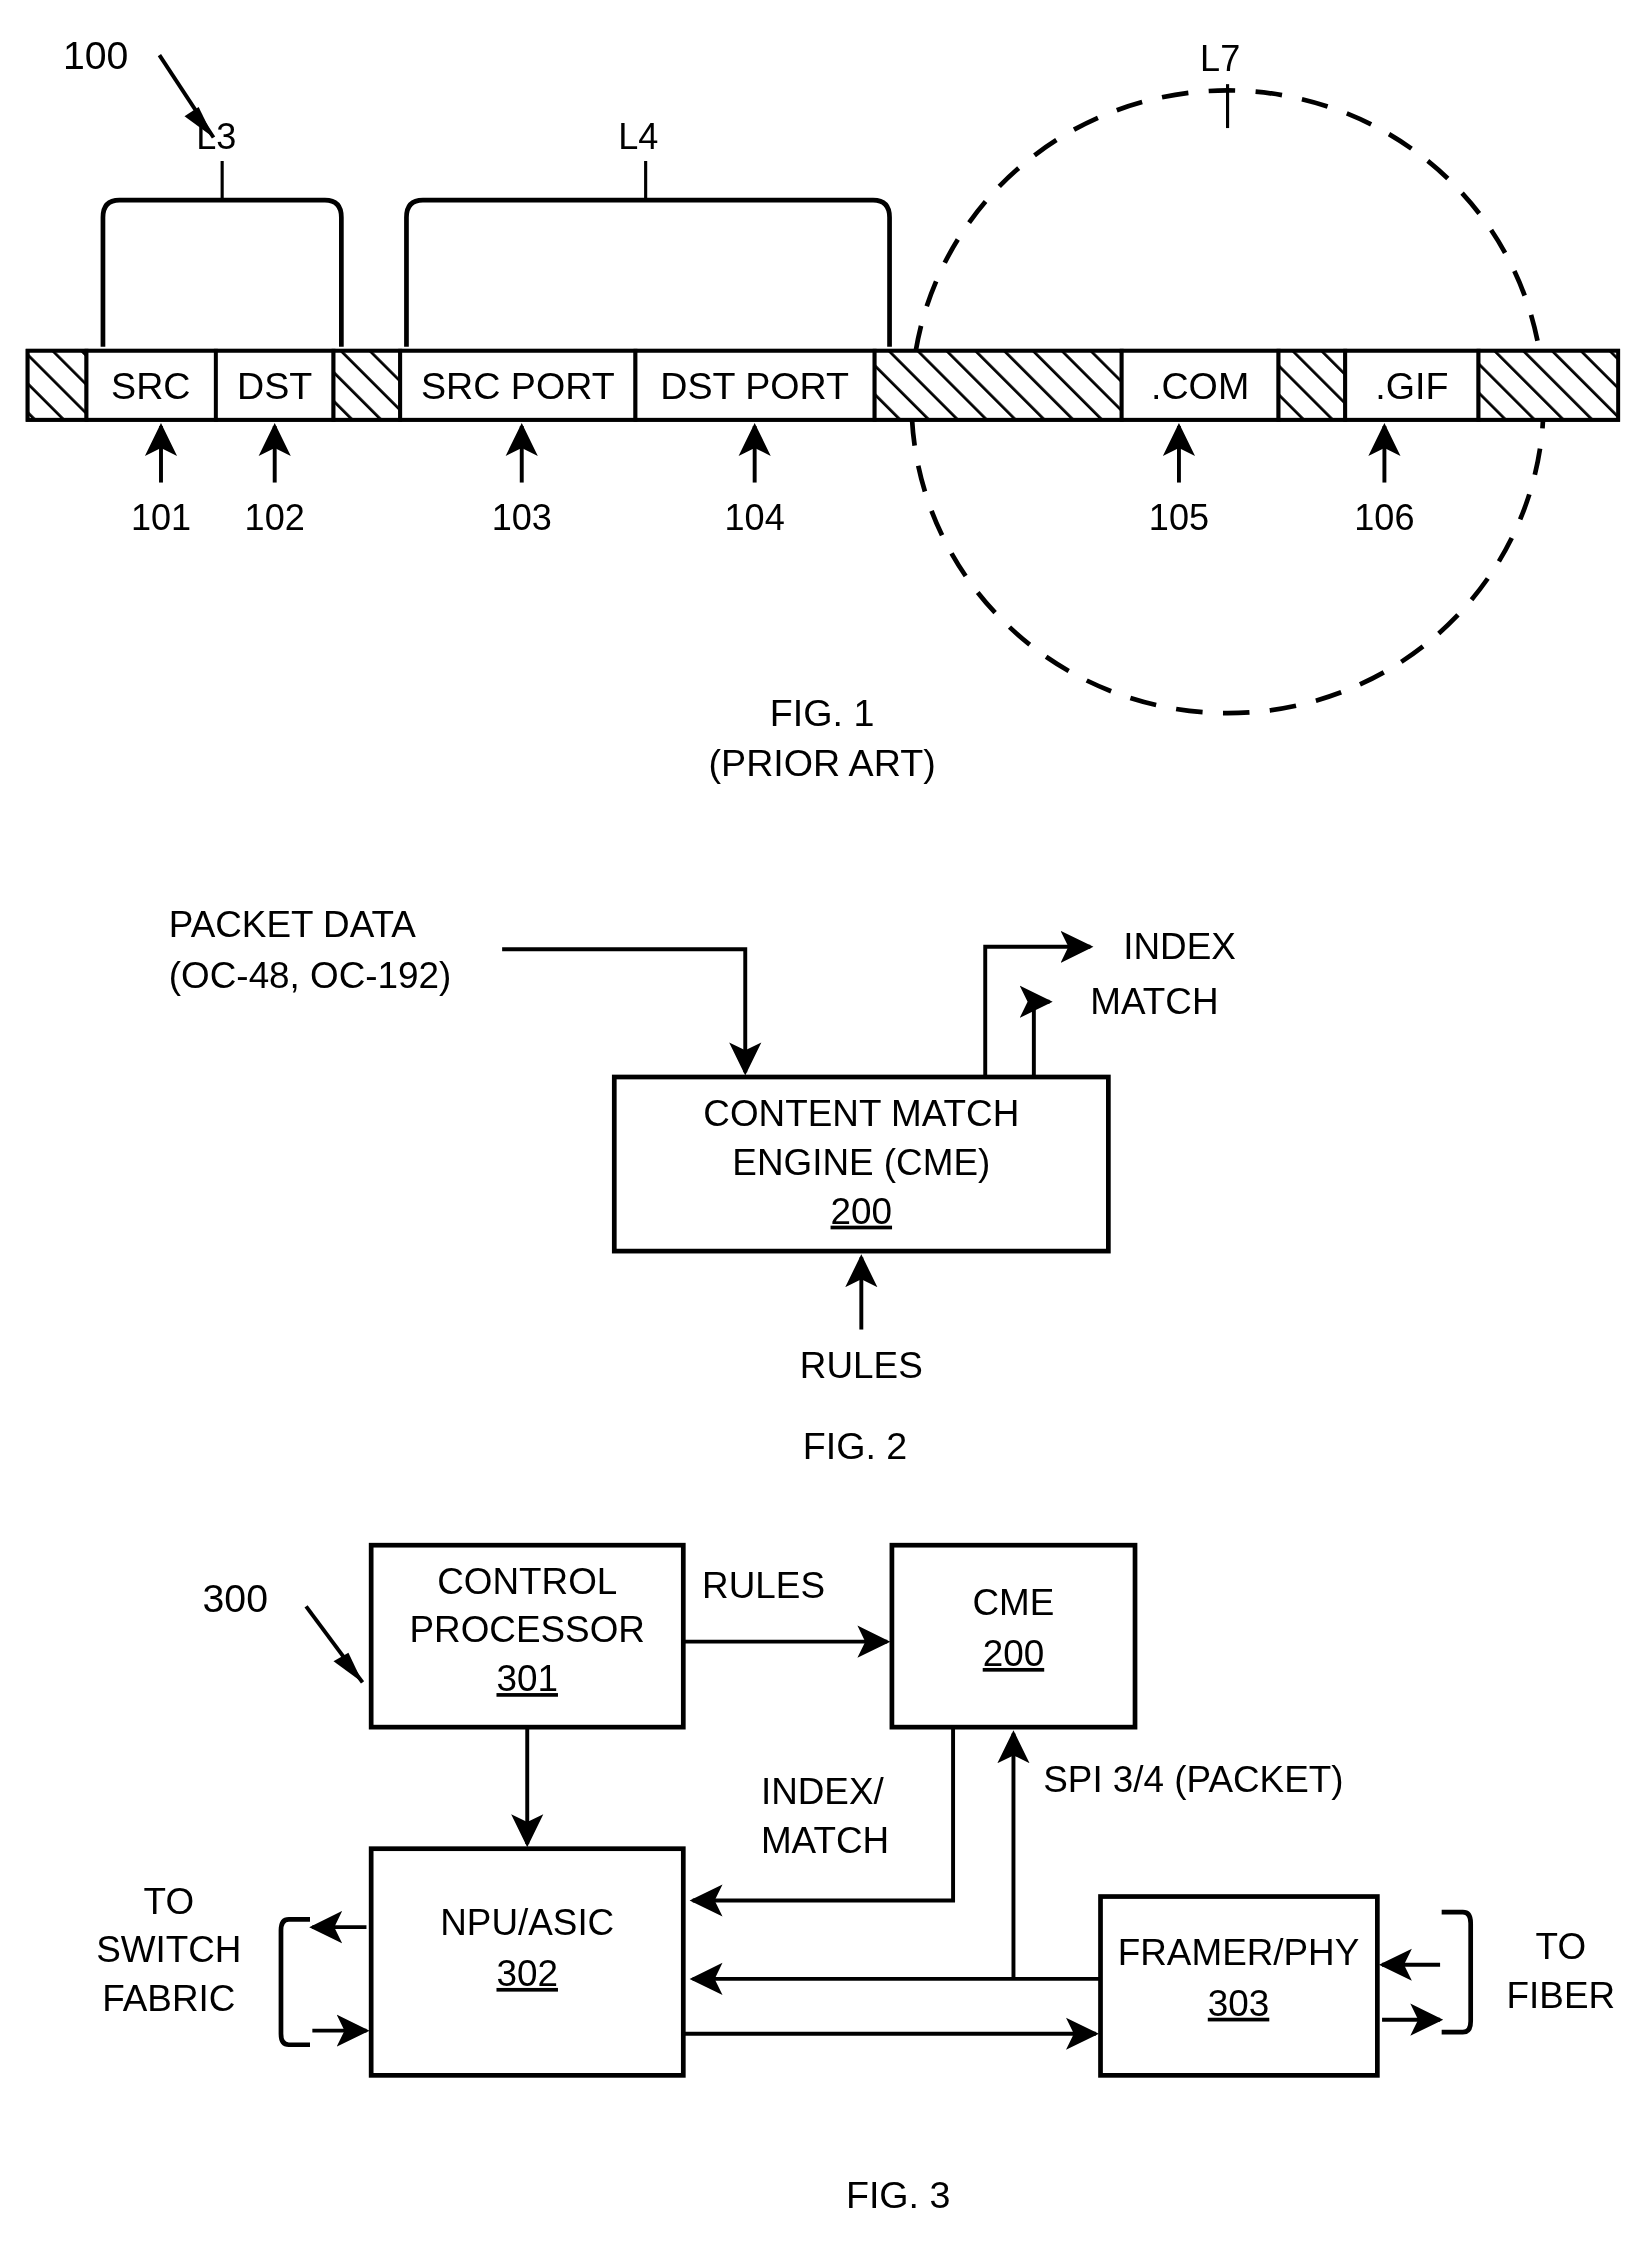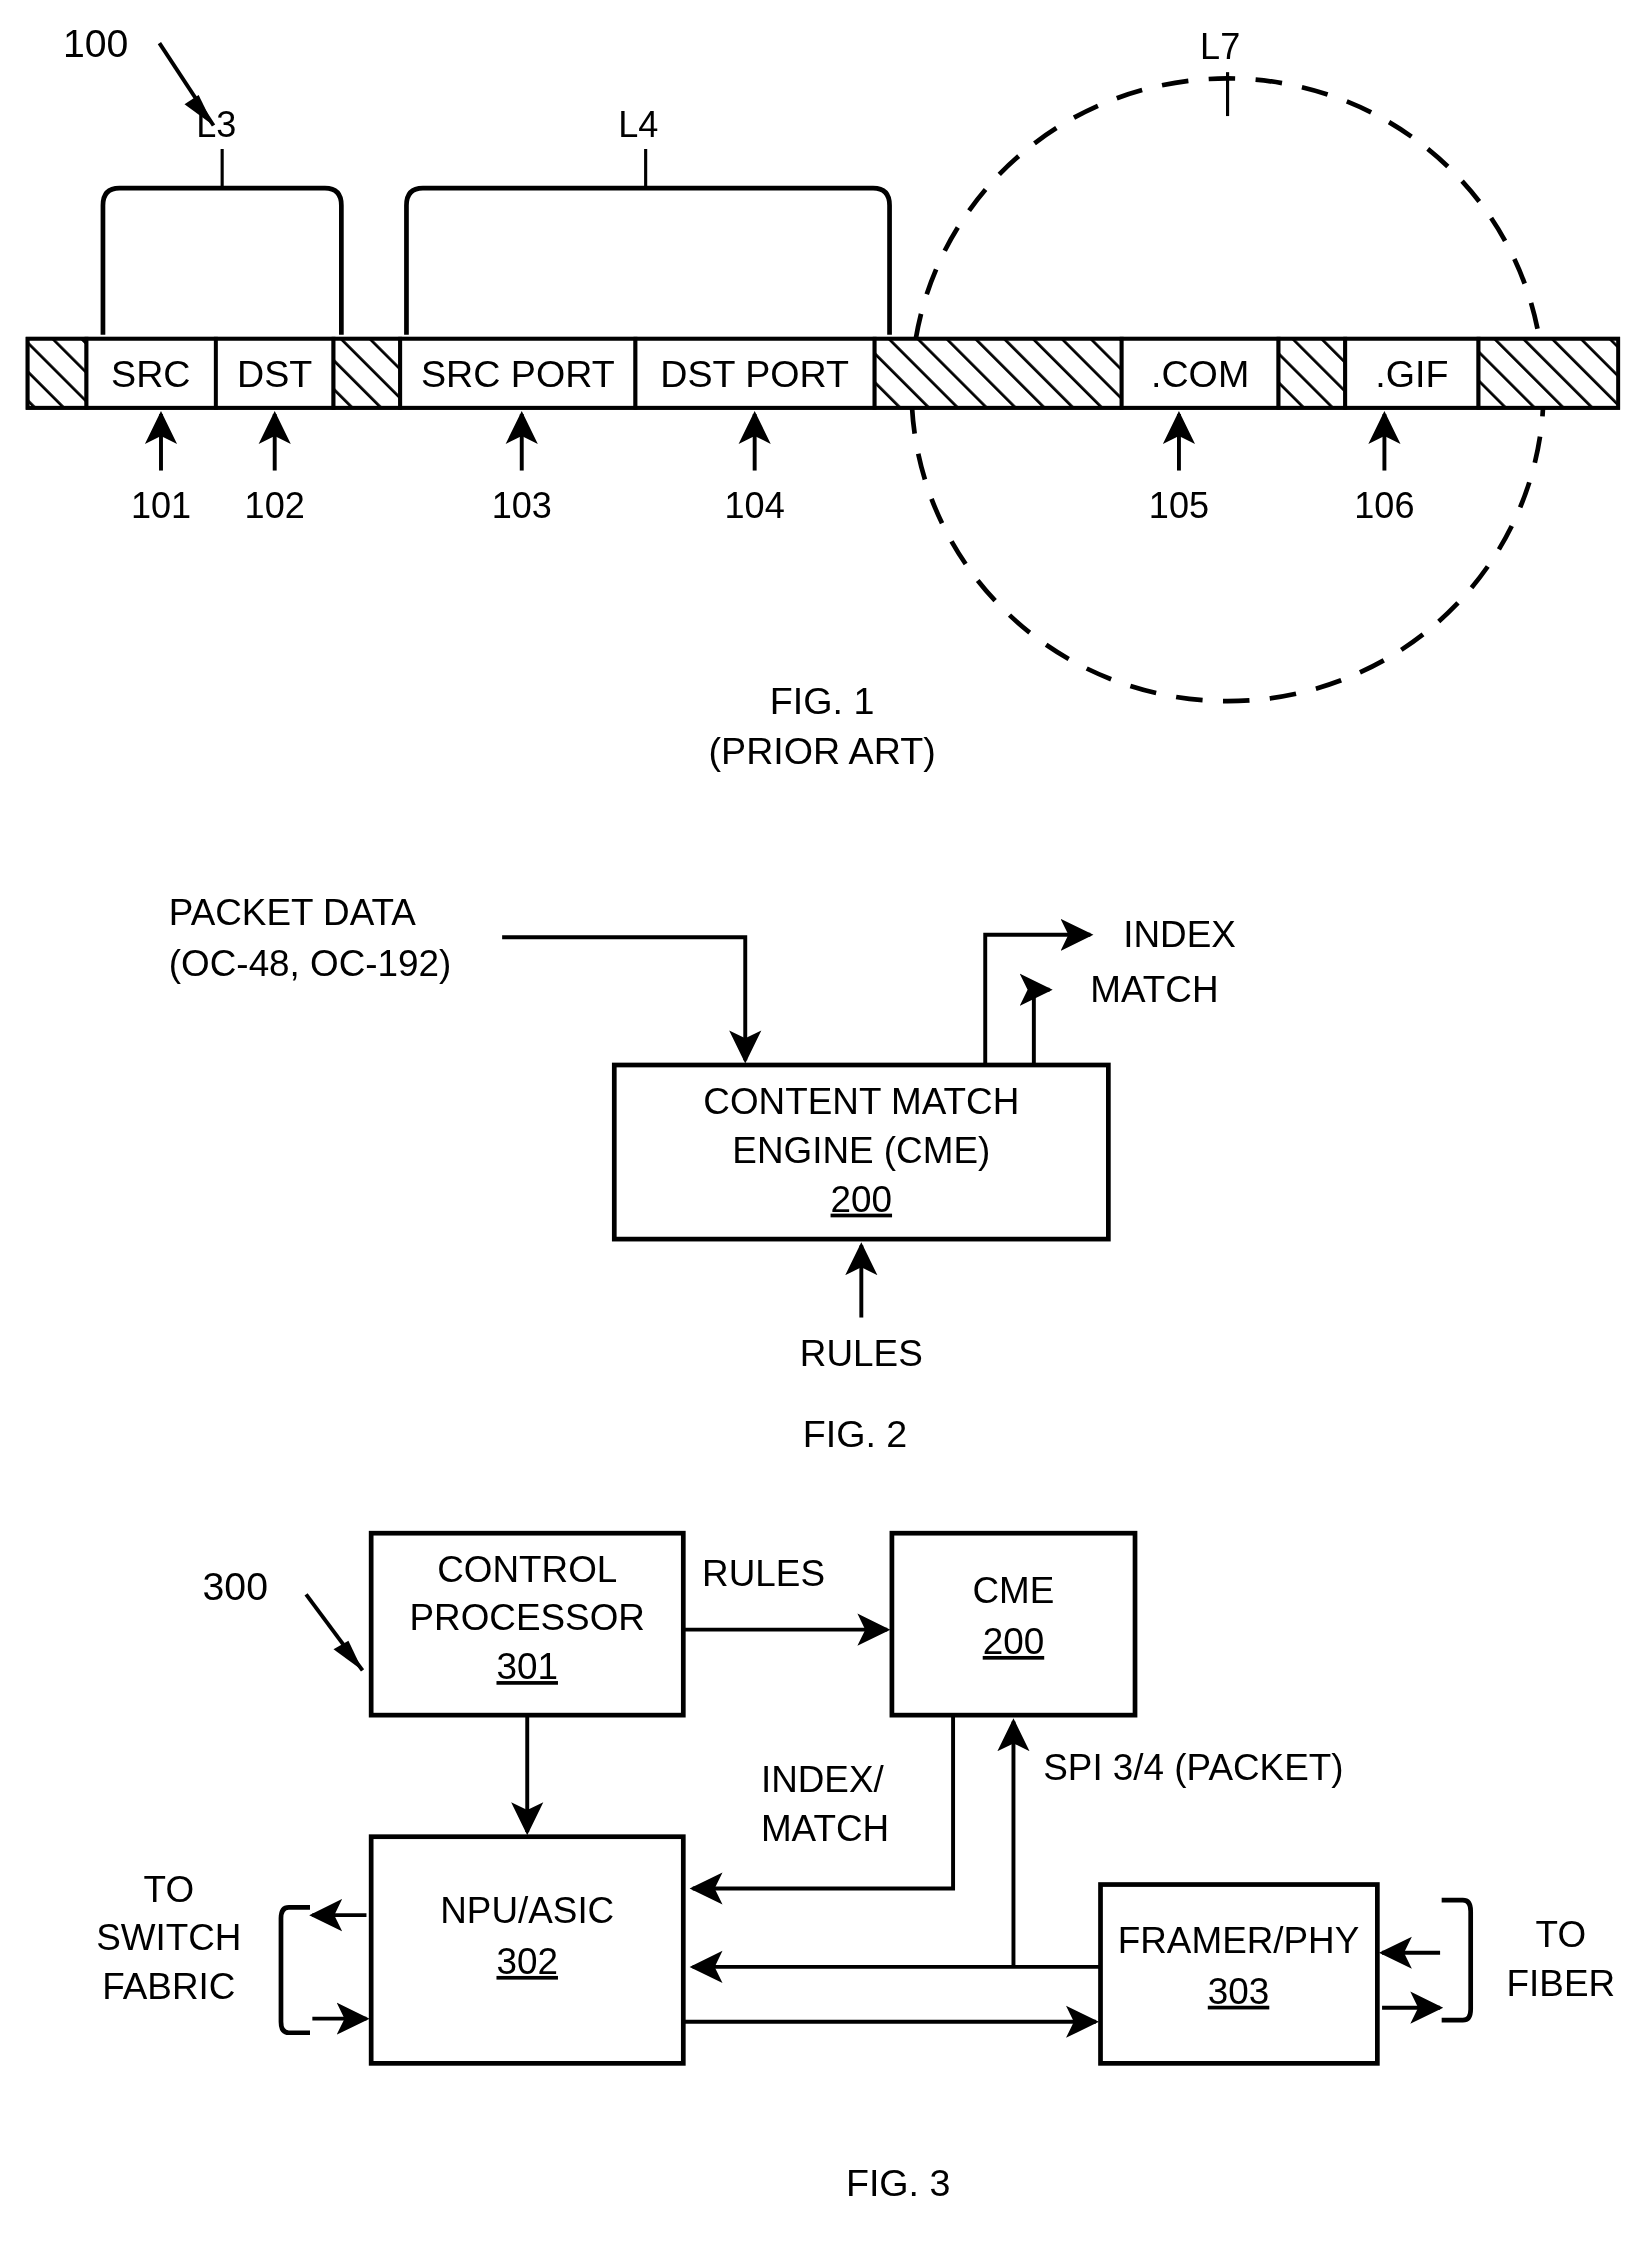--- a/index.html
+++ b/index.html
@@ -10,21 +10,21 @@
   body {
     width: 1645px;
     height: 2250px;
     font-family: "Liberation Sans", sans-serif;
     color: #000000;
     position: relative;
     overflow: hidden;
   }
   #sheet {
     position: absolute;
-    left: 0; top: 0;
+    left: 0; top: 12px;
     width: 1645px;
     height: 1998px;
   }
   svg.figure {
     position: absolute;
     left: 0;
     top: 0;
     width: 1645px;
     height: 2250px;
     overflow: visible;

